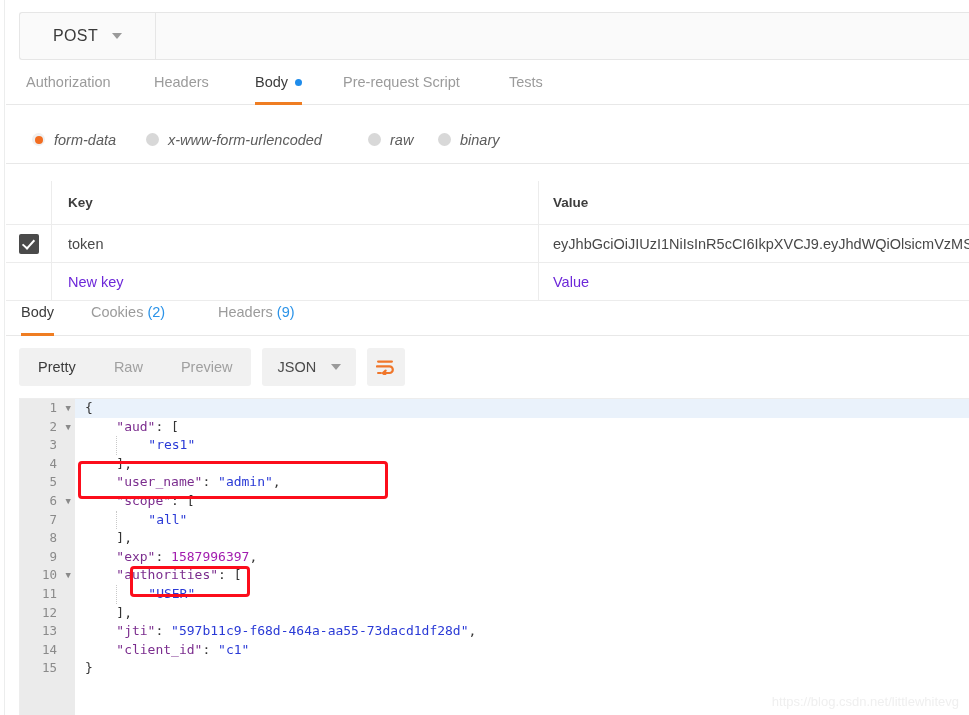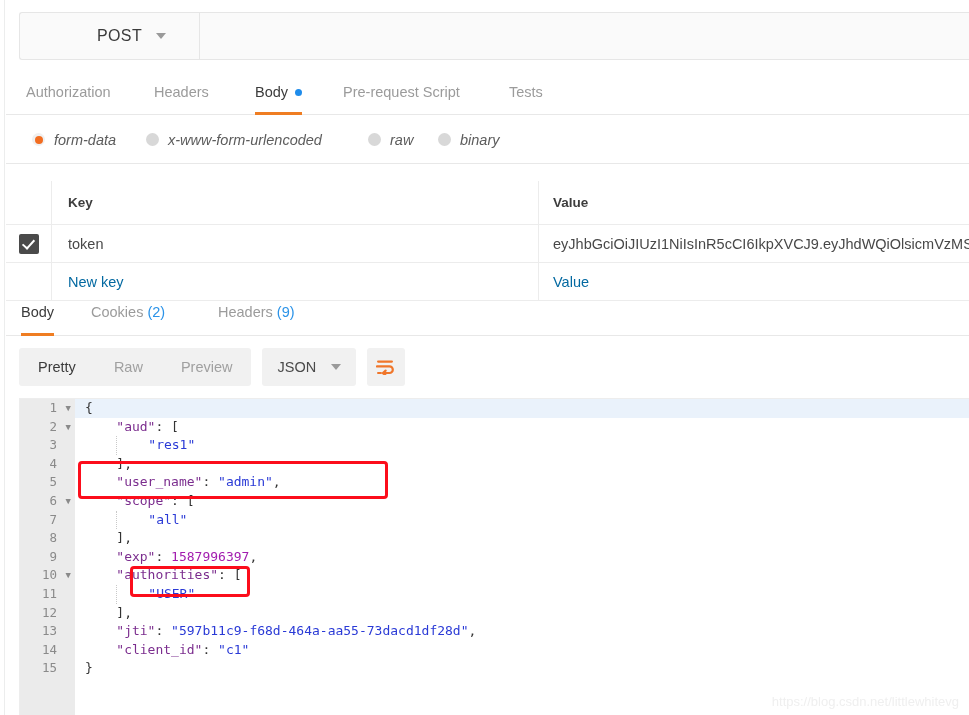--- a/index.html
+++ b/index.html
@@ -38,21 +38,20 @@
     top: 12px;
     right: 0;
     height: 48px;
     display: flex;
     align-items: stretch;
     background: #fafafa;
     border: 1px solid #e6e6e6;
     border-right: none;
     border-radius: 3px 0 0 3px;
     box-sizing: border-box;
-    padding-left: 44px;
   }
   .method-select {
     width: 136px;
     display: flex;
     align-items: center;
     justify-content: center;
     gap: 14px;
     border-right: 1px solid #e6e6e6;
     cursor: pointer;
     box-sizing: border-box;
@@ -77,21 +76,21 @@
     color: #3d3d3d;
     background: #fafafa;
     overflow: hidden;
     white-space: nowrap;
   }
 
   
   .req-tabs {
     position: absolute;
     left: 6px;
-    top: 72px;
+    top: 62px;
     right: 0;
     height: 43px;
     border-bottom: 1px solid #e8e8e8;
     display: flex;
     align-items: flex-start;
     box-sizing: border-box;
   }
   .req-tab {
     position: relative;
     height: 43px;
@@ -219,21 +218,21 @@
     display: flex;
     align-items: center;
     padding-left: 14px;
     box-sizing: border-box;
     font-size: 14.5px;
     color: #484848;
     overflow: hidden;
     white-space: nowrap;
   }
   .col-title { font-weight: bold; font-size: 13.5px; color: #3d3d3d; }
-  .placeholder { color: #0369a1; }
+  .placeholder { color: #6d28d9; }
 
   
   .resp-tabs {
     position: absolute;
     left: 6px;
     top: 292px;
     right: 0;
     height: 44px;
     border-bottom: 1px solid #e8e8e8;
     display: flex;

